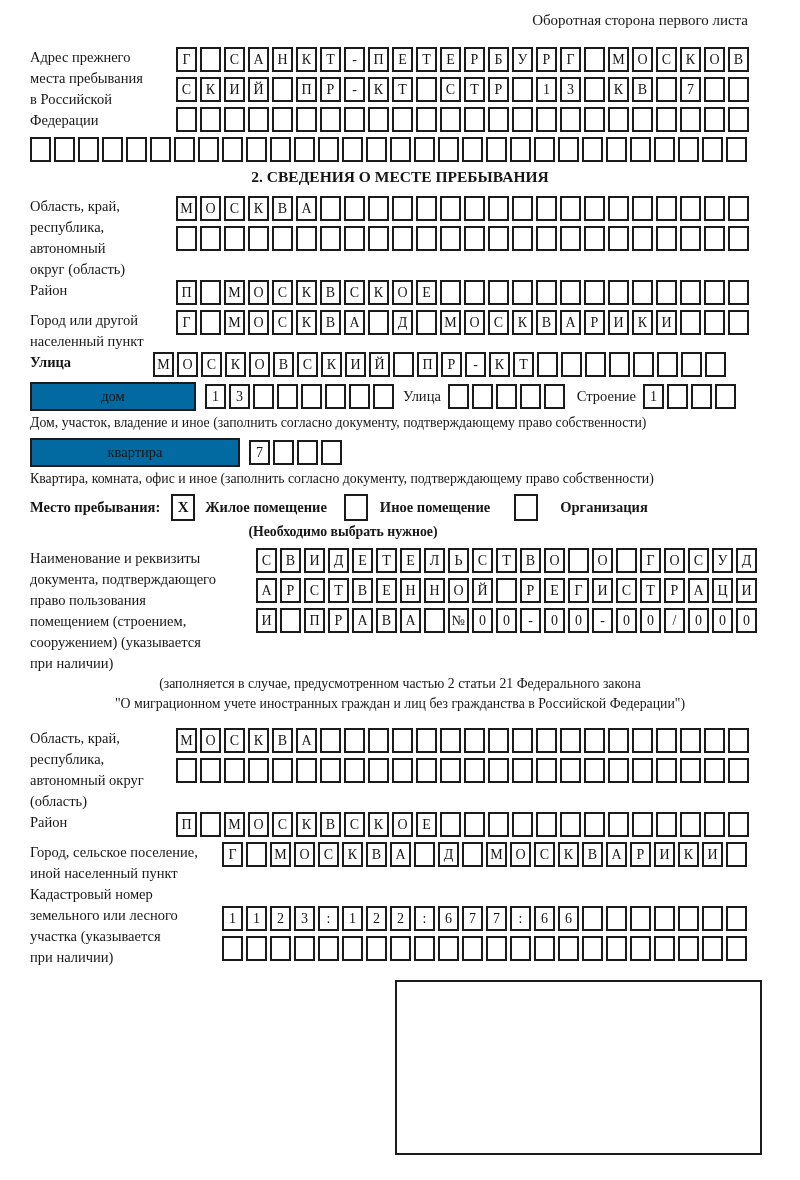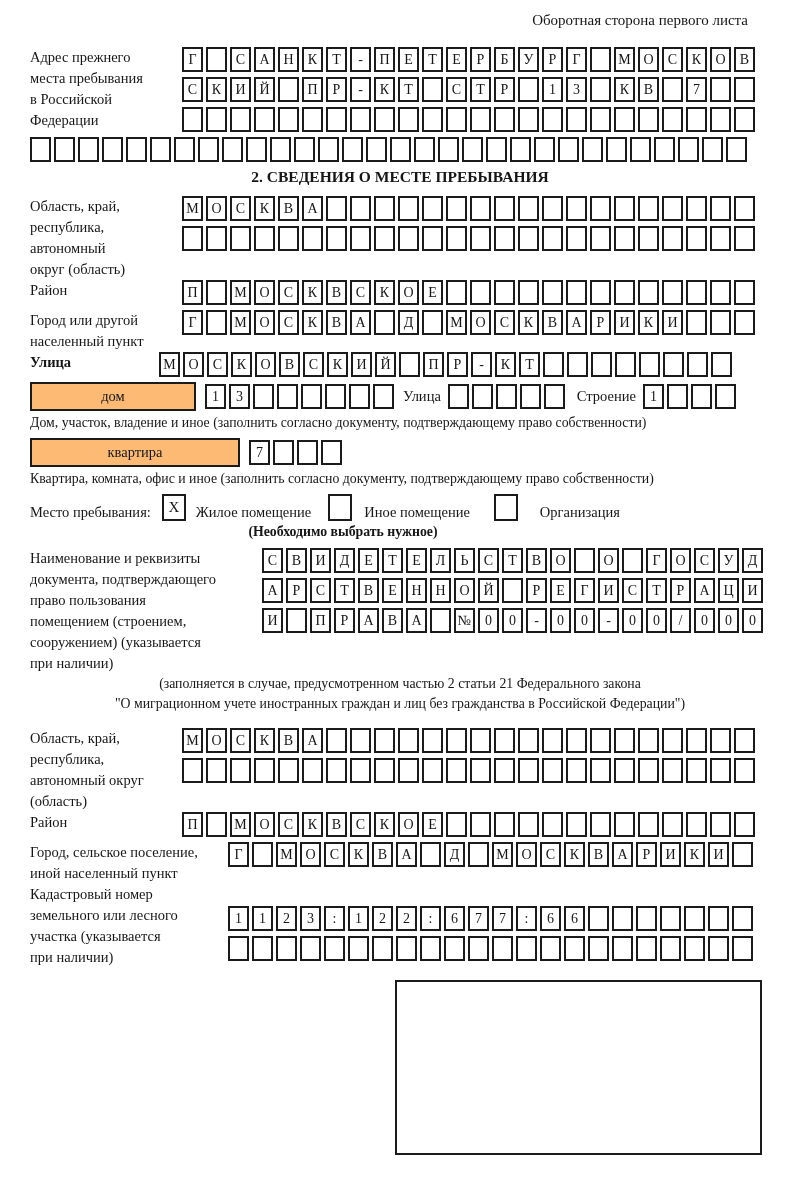--- a/index.html
+++ b/index.html
@@ -6,46 +6,46 @@
   html,body { background:#fff; }
   body {
     width:800px; height:1180px;
     font-family:"Liberation Serif","DejaVu Serif",serif;
     color:#161616; overflow:hidden;
   }
   .page { position:relative; padding:12px 30px 0 30px; width:800px; }
 
   .doc-header { text-align:right; font-size:15px; padding-right:22px; margin-bottom:18px; }
 
-  .block { display:flex; align-items:flex-start;gap:6px; }
+  .block { display:flex; align-items:flex-start; }
   .lbl { font-size:14.5px; line-height:21px; white-space:pre-line; flex-shrink:0; }
   .w145 { width:146px; } .w122 { width:123px;font-weight:bold; } .w225 { width:226px; } .w190 { width:192px; }
 
   .gridcol { display:flex; flex-direction:column; }
   .grid { display:flex; margin-bottom:5px; }
   .cell {
     width:21px; height:25px; margin-right:3px; flex-shrink:0;
     border:2px solid #1b1b1b; display:flex; align-items:center; justify-content:center;
     font-size:14px; line-height:1; background:#fff;
   }
   .grid .cell:last-child { margin-right:0; }
 
   .note-c { text-align:center; font-size:13.8px; margin:2px 0 6px 0; }
   .sec-title { text-align:center; font-weight:bold; font-size:15.5px; margin:6px 0 10px 0; }
 
   .inline-row { display:flex; align-items:center; margin-bottom:4px; }
   .named-box {
     border:2px solid #1b1b1b; height:29px; display:flex; align-items:center; justify-content:center;
-    font-size:14.5px; background:#fdba74;
+    font-size:14.5px; background:#0369a1;
   }
   .dom-box { width:166px; margin-right:9px; }
   .kv-box { width:210px; margin-right:9px; }
   .small-note { font-size:13.8px; margin:1px 0 7px 0; }
 
-  .mesto-row { display:flex; align-items:flex-end; font-size:14.5px; margin:4px 0 2px 0; }
+  .mesto-row { display:flex; align-items:center; font-size:14.5px; margin:4px 0 2px 0;font-weight:bold; }
   .cbx {
     width:24px; height:27px; border:2px solid #1b1b1b; display:flex; align-items:center; justify-content:center;
     font-size:15px; flex-shrink:0; background:#fff;
   }
   .mesto-note { font-size:13.8px; margin:3px 0 8px 168px; width:290px; text-align:center;font-weight:bold; }
 
   .fact-title { text-align:center; font-weight:bold; font-size:15.5px; margin:10px 0 8px 0; }
   .fact-note { text-align:center; font-size:13.8px; line-height:20px; }
 
   .stamp-box {

